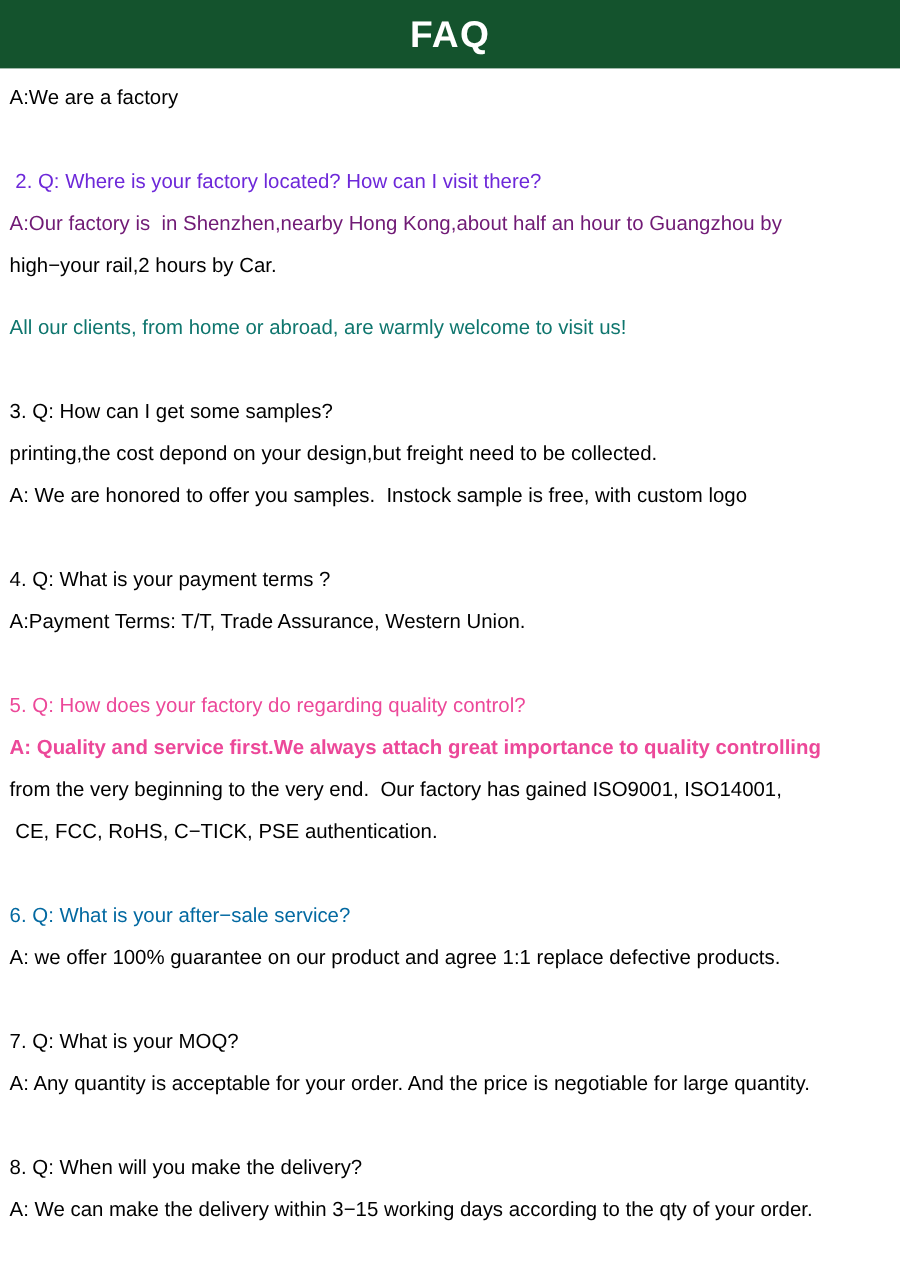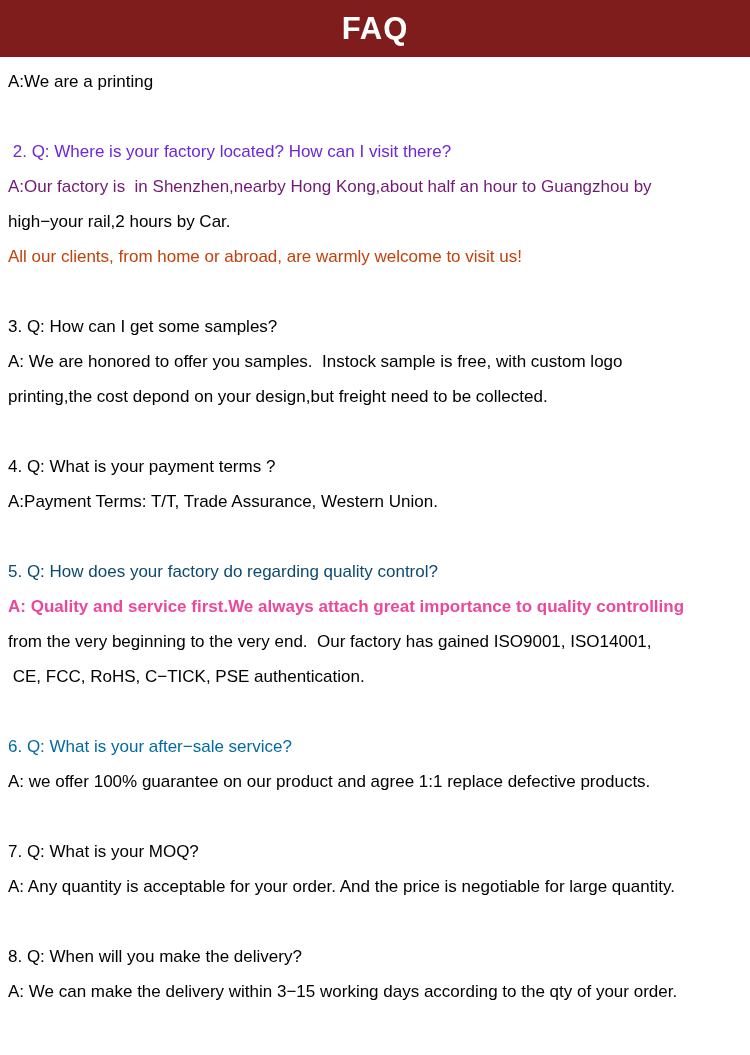--- a/index.html
+++ b/index.html
@@ -40,49 +40,49 @@
     font-size: 17px;
     line-height: 35px;
     color: #000000;
     white-space: pre-wrap;
     font-weight: 400;
   }
 </style>
 </head>
 <body>
 
-<header class="banner" style="background: #7f1d1d;">
+<header class="banner" style="background: #14532d;">
   <h1 style="color: rgb(255, 255, 255);">FAQ</h1>
 </header>
 
 <main class="content">
   <section class="faq-item">
-  <p class="line answer" style="color: rgb(0, 0, 0);">A:We are a printing</p>
+  <p class="line answer" style="color: rgb(0, 0, 0);">A:We are a factory</p>
     </section>
 
   <section class="faq-item">
     <p class="line question" style="color: #6d28d9;"> 2. Q: Where is your factory located? How can I visit there?</p>
   <p class="line answer" style="color: #701a75;">A:Our factory is  in Shenzhen,nearby Hong Kong,about half an hour to Guangzhou by</p>
       <p class="line answer" style="color: rgb(0, 0, 0);">high−your rail,2 hours by Car.</p>
-      <p class="line answer" style="color: #c2410c;">All our clients, from home or abroad, are warmly welcome to visit us!</p>
+      <p class="line answer" style="color: #0f766e; margin-top: 16px;">All our clients, from home or abroad, are warmly welcome to visit us!</p>
     </section>
 
   <section class="faq-item">
     <p class="line question" style="color: rgb(0, 0, 0);">3. Q: How can I get some samples?</p>
-  <p class="line answer" style="color: rgb(0, 0, 0);">A: We are honored to offer you samples.  Instock sample is free, with custom logo</p>
-      <p class="line answer" style="color: rgb(0, 0, 0);">printing,the cost depond on your design,but freight need to be collected.</p>
+  <p class="line answer" style="color: rgb(0, 0, 0);">printing,the cost depond on your design,but freight need to be collected.</p>
+      <p class="line answer" style="color: rgb(0, 0, 0);">A: We are honored to offer you samples.  Instock sample is free, with custom logo</p>
     </section>
 
   <section class="faq-item">
     <p class="line question" style="color: rgb(0, 0, 0);">4. Q: What is your payment terms ?</p>
   <p class="line answer" style="color: rgb(0, 0, 0);">A:Payment Terms: T/T, Trade Assurance, Western Union.</p>
     </section>
 
   <section class="faq-item">
-    <p class="line question" style="color: #0c4a6e;">5. Q: How does your factory do regarding quality control?</p>
+    <p class="line question" style="color: #ec4899;">5. Q: How does your factory do regarding quality control?</p>
   <p class="line answer" style="color: #ec4899; font-weight: bold;">A: Quality and service first.We always attach great importance to quality controlling</p>
       <p class="line answer" style="color: rgb(0, 0, 0);">from the very beginning to the very end.  Our factory has gained ISO9001, ISO14001,</p>
       <p class="line answer" style="color: rgb(0, 0, 0);"> CE, FCC, RoHS, C−TICK, PSE authentication.</p>
     </section>
 
   <section class="faq-item">
     <p class="line question" style="color: #0369a1;">6. Q: What is your after−sale service?</p>
   <p class="line answer" style="color: rgb(0, 0, 0);">A: we offer 100% guarantee on our product and agree 1:1 replace defective products.</p>
     </section>
 

